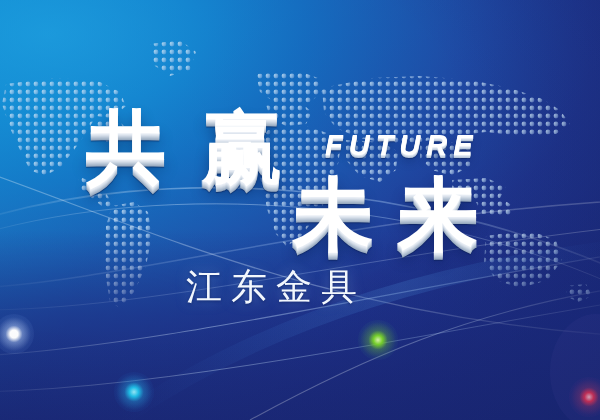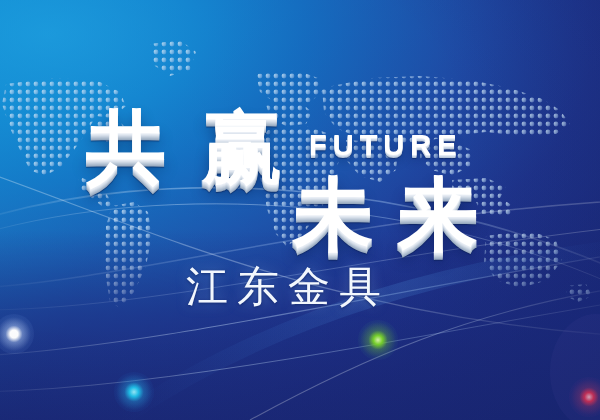--- a/index.html
+++ b/index.html
@@ -39,32 +39,32 @@
     font-weight:bold;color:#ffffff;
     text-shadow:
       0 1px 0 #e9eef5, 0 2px 0 #dfe6ef, 0 3px 0 #d2dbe6,
       0 4px 0 #c3cfdd, 0 5px 0 #b4c2d3, 0 6px 0 #a6b6c9,
       0 7px 0 #98aabf, 0 8px 1px rgba(10,30,80,.55),
       0 10px 14px rgba(5,20,70,.45);
   }
   #l-gong{position:absolute;left:86px;top:108px;font-size:80px;line-height:80px;letter-spacing:0;}
   #l-ying{position:absolute;left:202px;top:108px;font-size:80px;line-height:80px;}
   #l-future{
-    position:absolute;left:309px;top:131px;
+    position:absolute;left:325px;top:131px;
     font-family:"Liberation Sans","DejaVu Sans",sans-serif;
-    font-weight:bold;font-size:29px;line-height:29px;
+    font-style:italic;font-weight:bold;font-size:29px;line-height:29px;
     letter-spacing:6px;color:#ffffff;
     text-shadow:0 1px 0 #e2e9f2,0 2px 0 #ccd7e5,0 3px 0 #b7c5d8,0 4px 1px rgba(10,30,80,.5),0 6px 10px rgba(5,20,70,.4);
   }
   #l-wei{position:absolute;left:293px;top:175px;font-size:80px;line-height:80px;}
   #l-lai{position:absolute;left:398px;top:175px;font-size:80px;line-height:80px;}
   #l-brand{
     position:absolute;left:186px;top:270px;
     font-family:"DejaVu Sans","Liberation Sans",sans-serif;
-    font-weight:300;font-size:42px;line-height:34px;letter-spacing:9px;
+    font-weight:300;font-size:36px;line-height:34px;letter-spacing:9px;
     color:#f2f7fd;
     text-shadow:0 1px 3px rgba(8,24,80,.55), 0 0 14px rgba(160,210,255,.35);
   }
 </style>
 </head>
 <body>
 
 <div id="stage">
 
   <div class="bg-base"></div>

